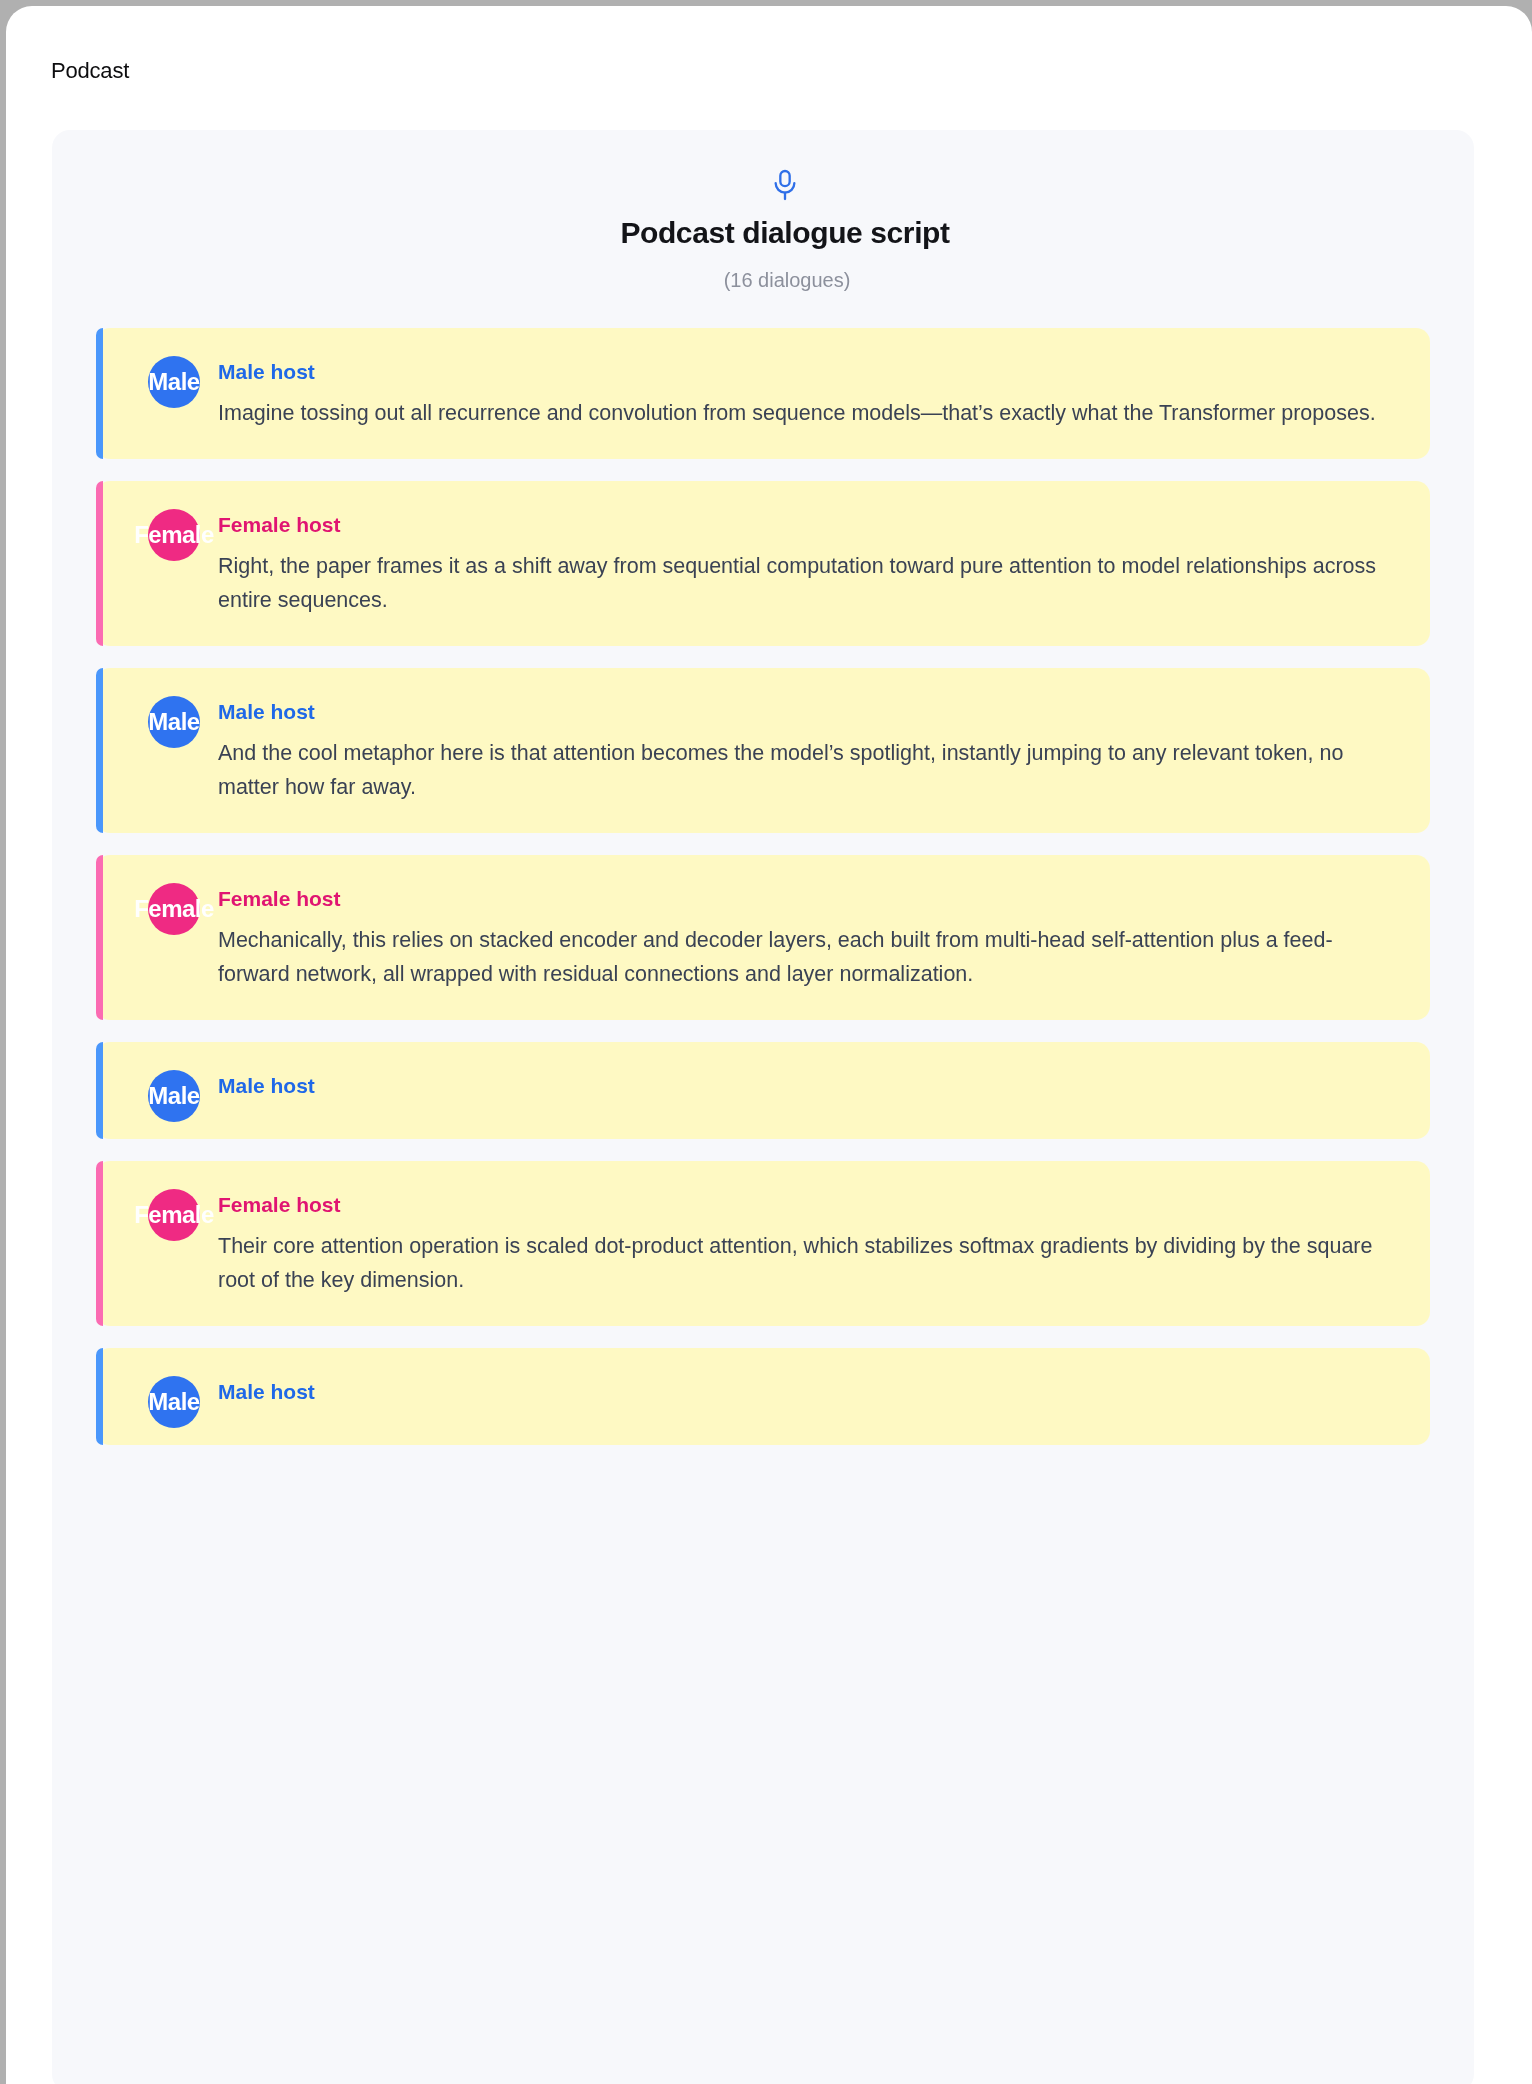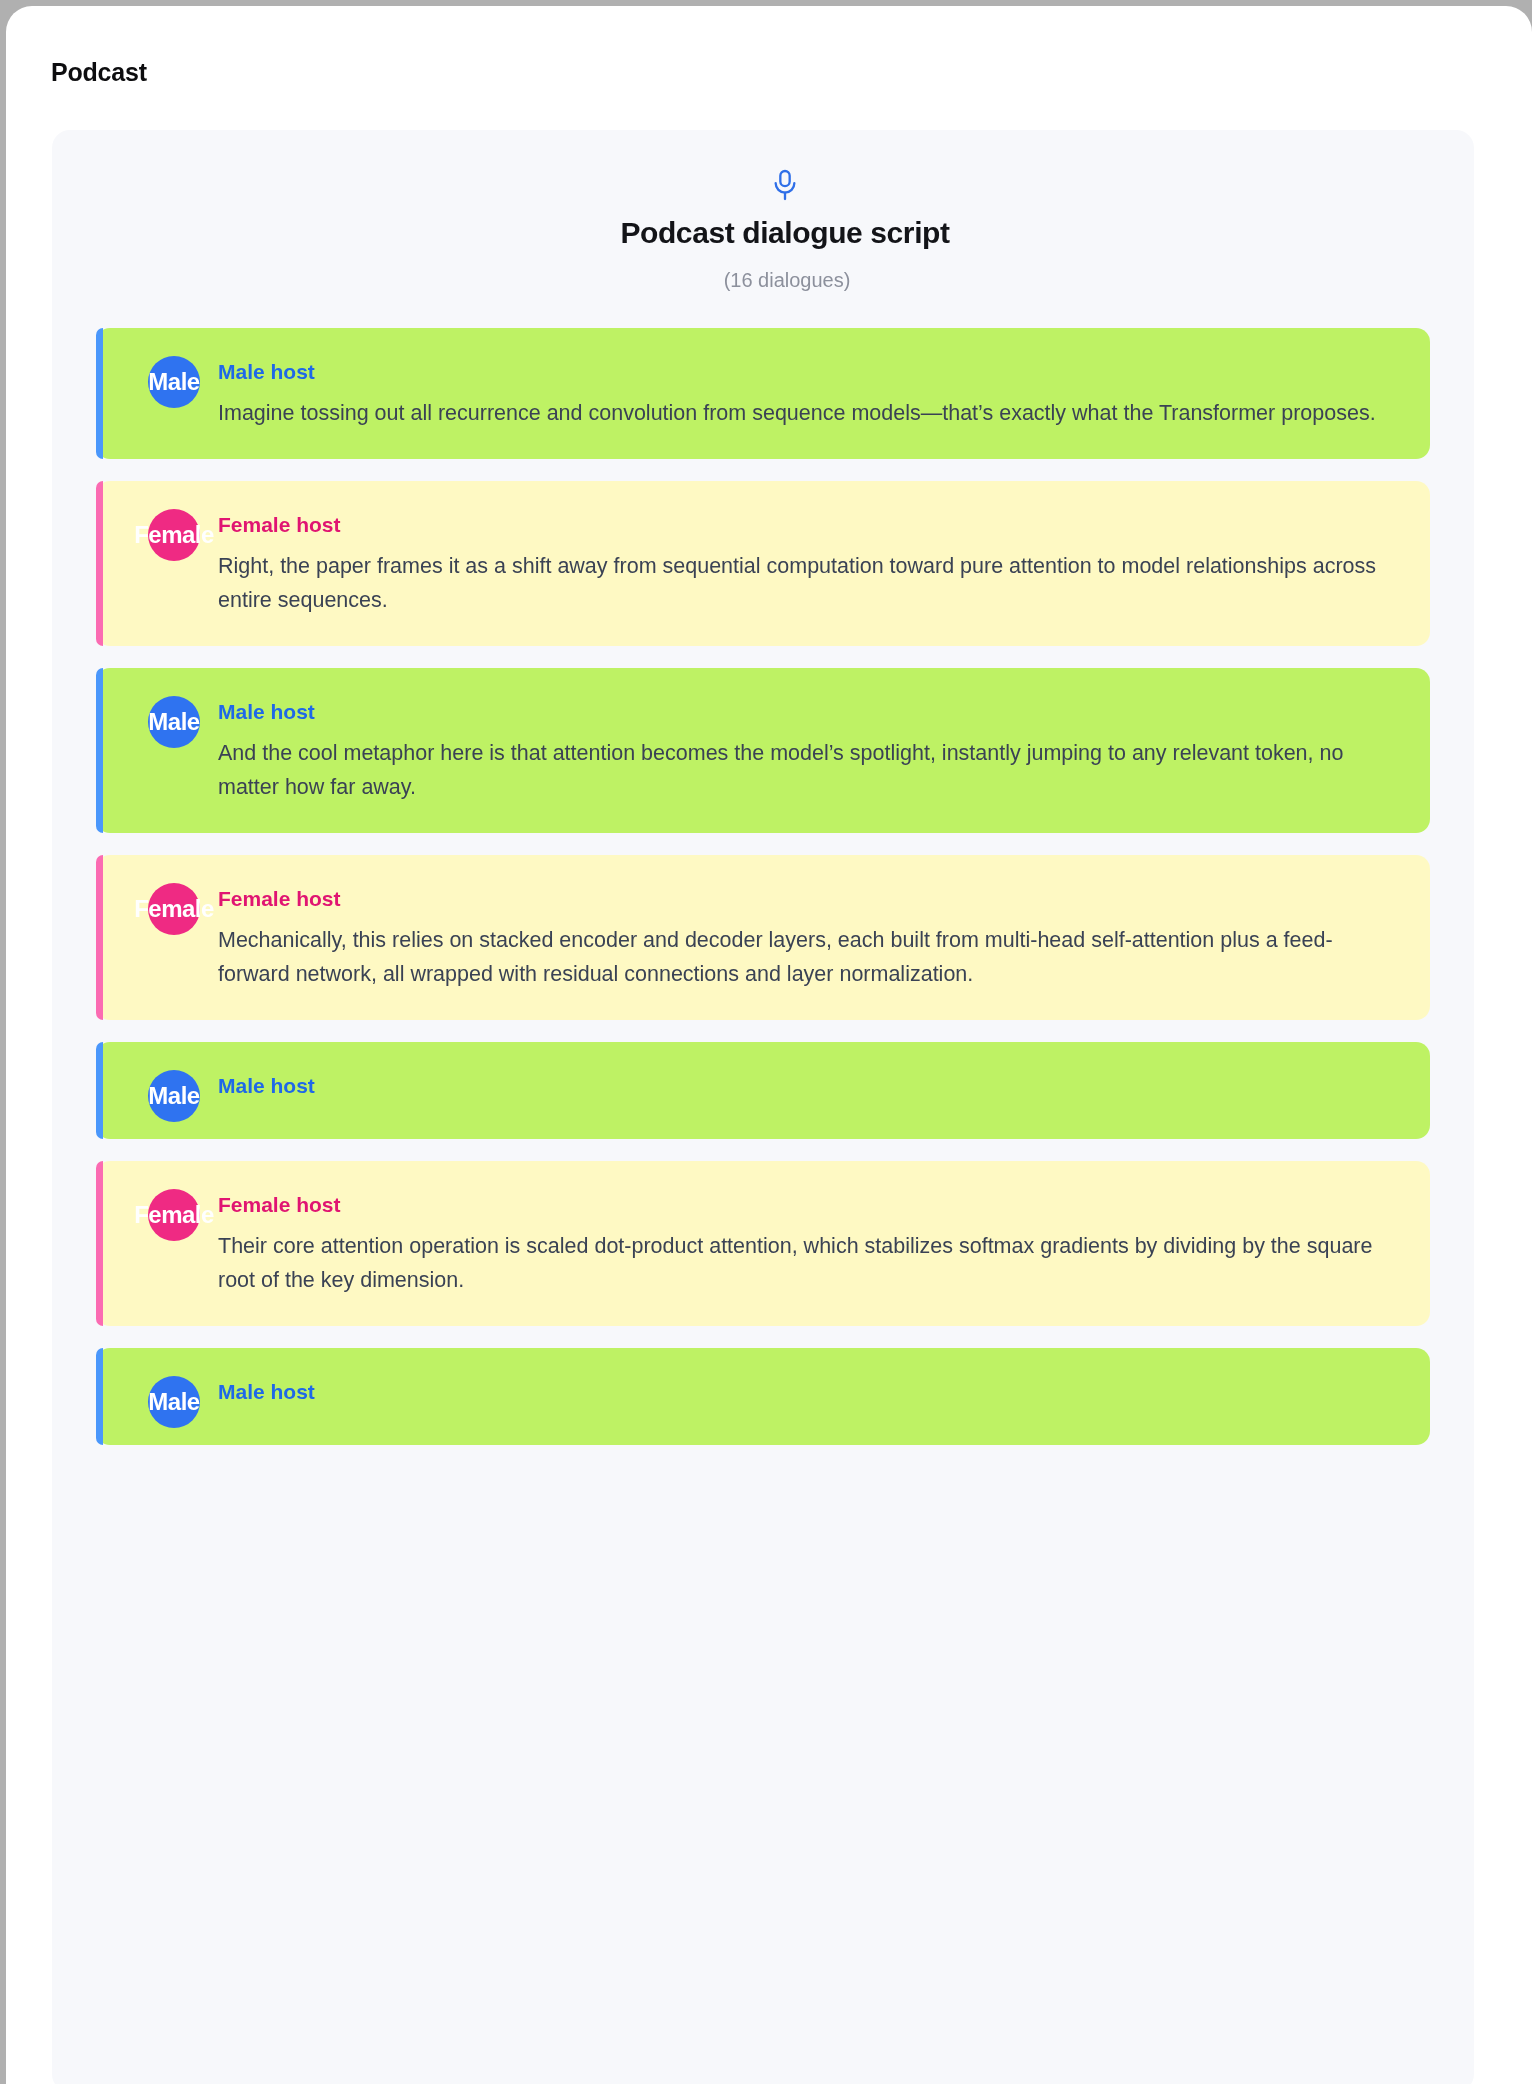--- a/index.html
+++ b/index.html
@@ -27,22 +27,22 @@
     border-top-left-radius: 26px;
     border-top-right-radius: 26px;
     overflow: hidden;
   }
 
   
   .page-title {
     position: absolute;
     left: 45px;
     top: 52px;
-    font-size: 25px;
-    font-weight: 700;
+    font-size: 22px;
+    font-weight: 400;
     letter-spacing: -0.2px;
     color: #0d0d0f;
   }
 
   
   .panel {
     position: absolute;
     left: 46px;
     top: 124px;
     width: 1422px;
@@ -99,21 +99,21 @@
     content: "";
     position: absolute;
     left: 0;
     top: 0;
     bottom: 0;
     width: 7px;
     border-top-left-radius: 14px;
     border-bottom-left-radius: 14px;
   }
 
-  .dialogue-card.male { background: #bef264; }
+  .dialogue-card.male { background: #fef9c3; }
   .dialogue-card.male::before { background: #4a97fb; }
   .dialogue-card.female { background: #fef9c3; }
   .dialogue-card.female::before { background: #fb6bb2; }
 
   .card-body {
     position: relative;
     padding-left: 70px;
   }
 
   .avatar {

